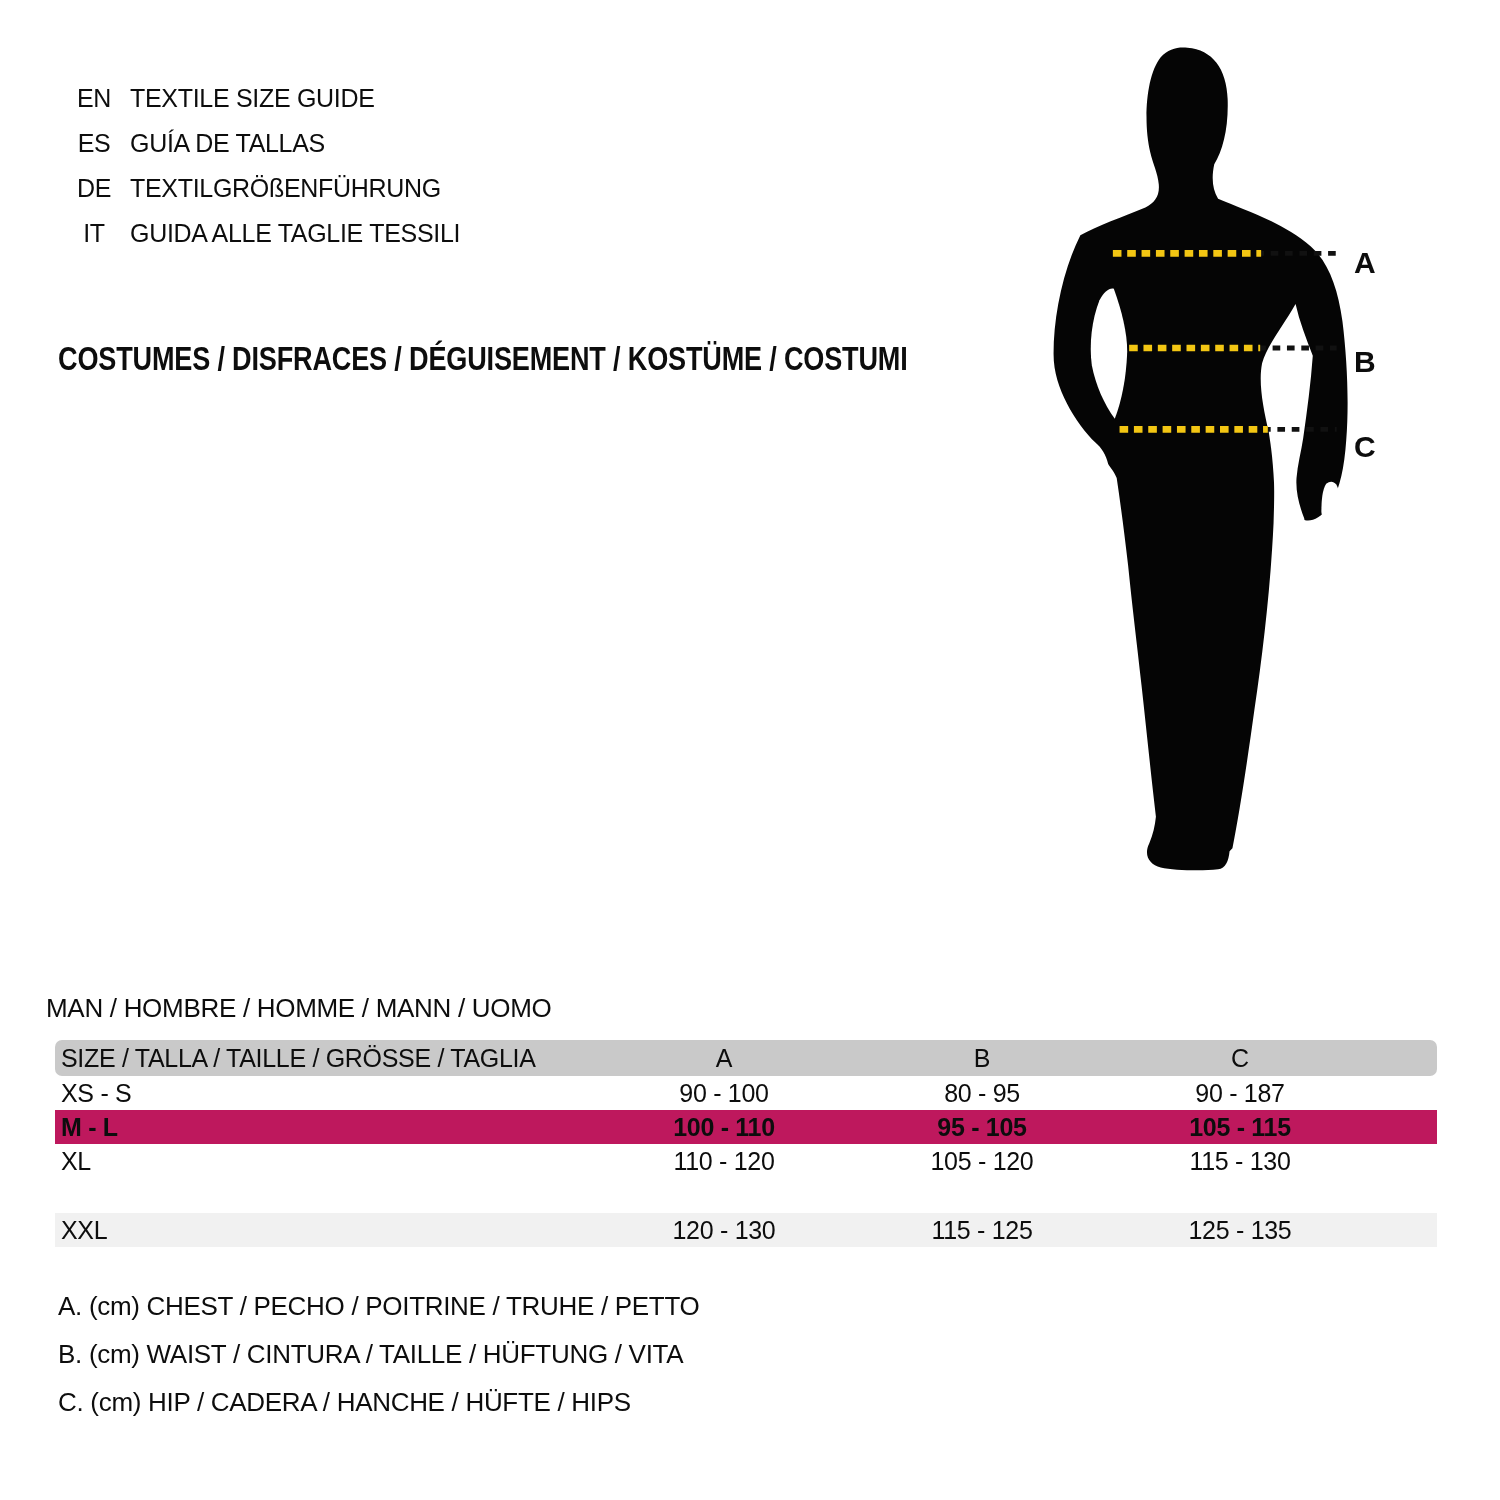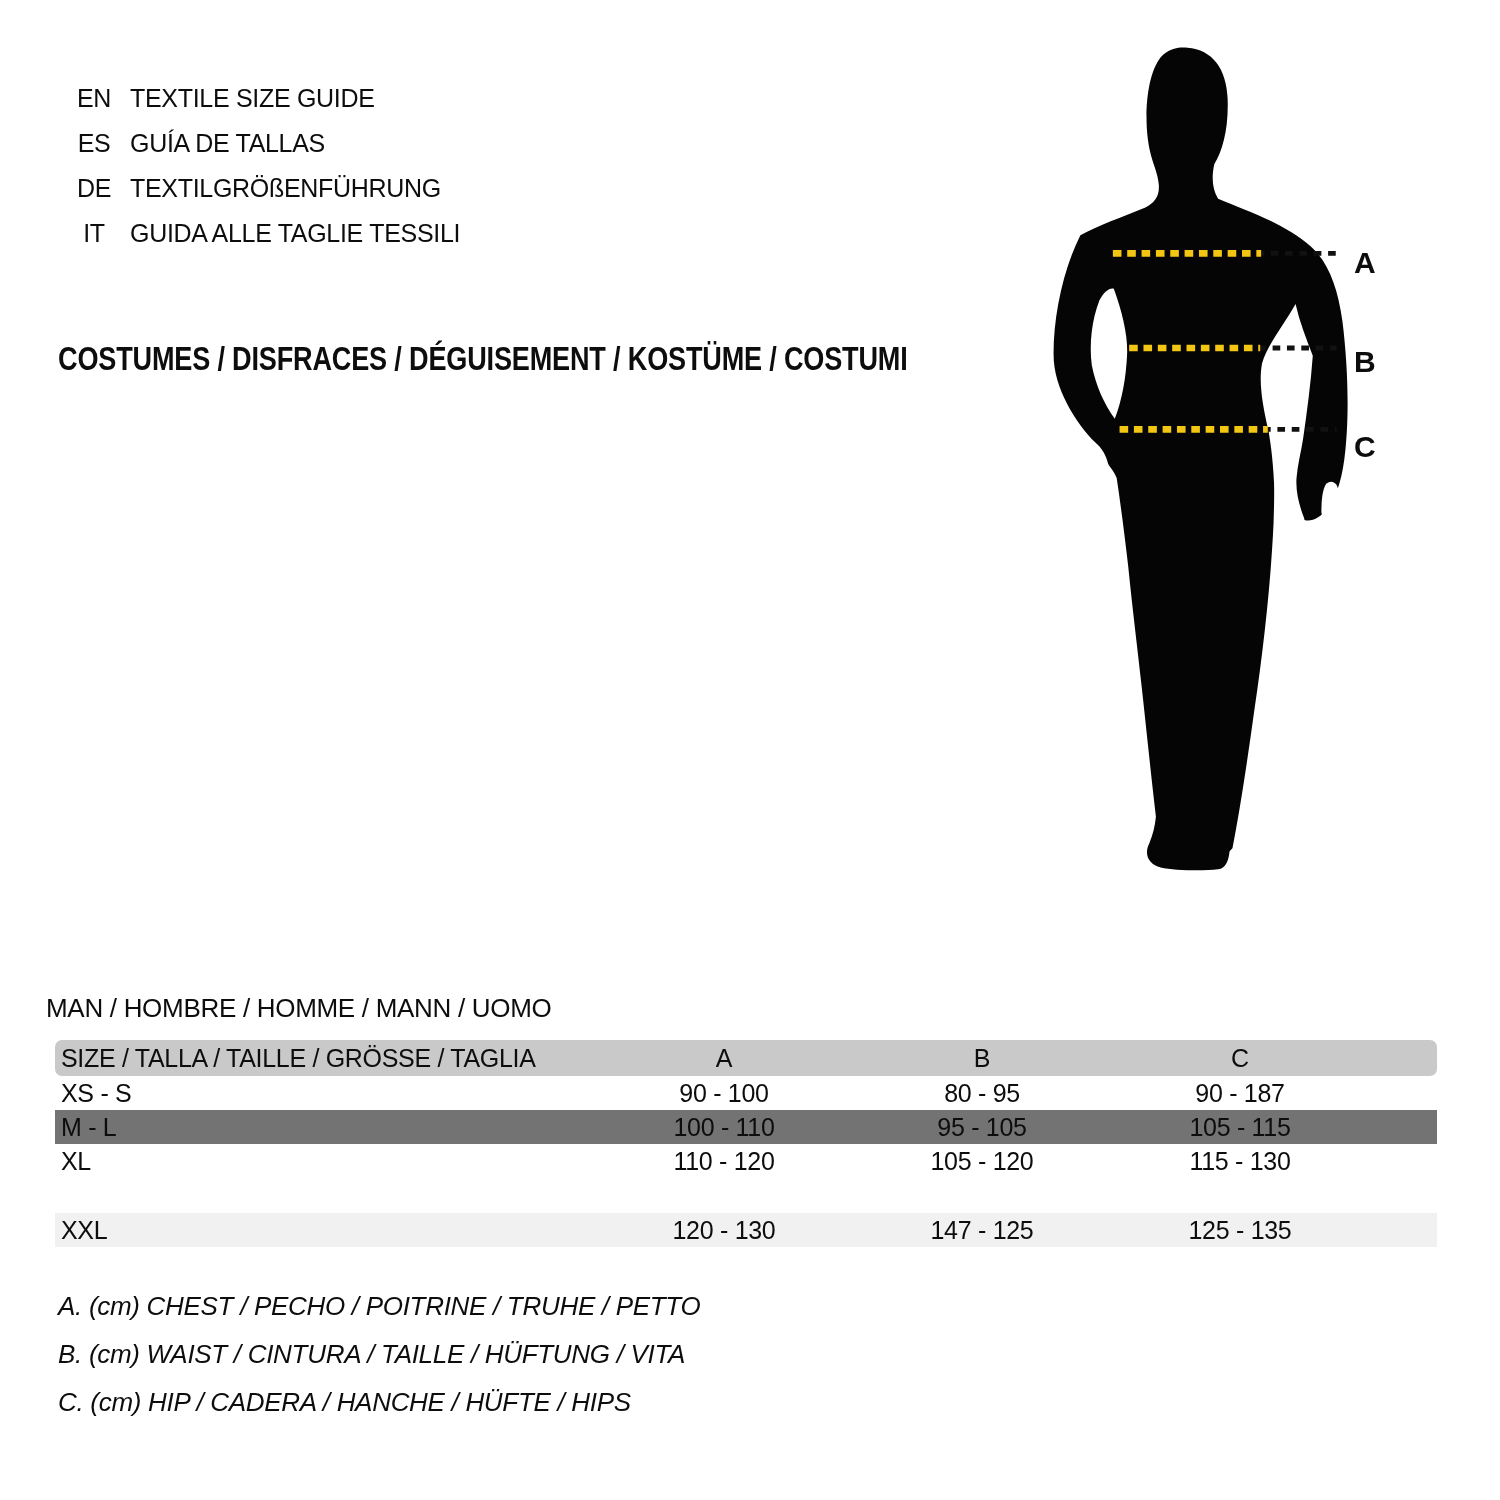--- a/index.html
+++ b/index.html
@@ -35,21 +35,21 @@
   
   #size-table { left:55px; top:1040px; width:1382px; font-size:25px;
                 letter-spacing:-0.3px; }
   .t-row { display:grid; grid-template-columns:540px 258px 258px 258px 68px;
            align-items:center; height:34px; white-space:nowrap; }
   .t-row.head { height:36px; }
   .t-cell-label { padding-left:6px; text-align:left; }
   .t-cell-val { text-align:center; }
 
   
-  #legend { left:58px; top:1282px;font-style:italic; }
+  #legend { left:58px; top:1282px; }
   .legend-line { height:48px; display:flex; align-items:center; font-size:26px;
                  letter-spacing:-0.3px; white-space:nowrap; }
 </style>
 </head>
 <body>
 
 <div id="languages" class="abs">
     <div class="lang-row">
       <span class="lang-code">EN</span>
       <span>TEXTILE SIZE GUIDE</span>
@@ -154,38 +154,38 @@
     <div></div>
   </div>
   <div id="table-body">
       <div class="t-row">
         <div class="t-cell-label">XS - S</div>
         <div class="t-cell-val">90 - 100</div>
         <div class="t-cell-val">80 - 95</div>
         <div class="t-cell-val">90 - 187</div>
         <div></div>
       </div>
-      <div class="t-row" style="background: #737373;">
+      <div class="t-row" style="background: #be185d; font-weight: bold;">
         <div class="t-cell-label">M - L</div>
         <div class="t-cell-val">100 - 110</div>
         <div class="t-cell-val">95 - 105</div>
         <div class="t-cell-val">105 - 115</div>
         <div></div>
       </div>
       <div class="t-row">
         <div class="t-cell-label">XL</div>
         <div class="t-cell-val">110 - 120</div>
         <div class="t-cell-val">105 - 120</div>
         <div class="t-cell-val">115 - 130</div>
         <div></div>
       </div>
       <div class="t-row" style="background: rgb(241, 241, 241); margin-top: 35px;">
         <div class="t-cell-label">XXL</div>
         <div class="t-cell-val">120 - 130</div>
-        <div class="t-cell-val">147 - 125</div>
+        <div class="t-cell-val">115 - 125</div>
         <div class="t-cell-val">125 - 135</div>
         <div></div>
       </div>
     </div>
 </div>
 
 <div id="legend" class="abs">
     <div class="legend-line">A. (cm) CHEST / PECHO / POITRINE / TRUHE / PETTO</div>
     <div class="legend-line">B. (cm) WAIST / CINTURA / TAILLE / HÜFTUNG / VITA</div>
     <div class="legend-line">C. (cm) HIP / CADERA / HANCHE / HÜFTE / HIPS</div>

